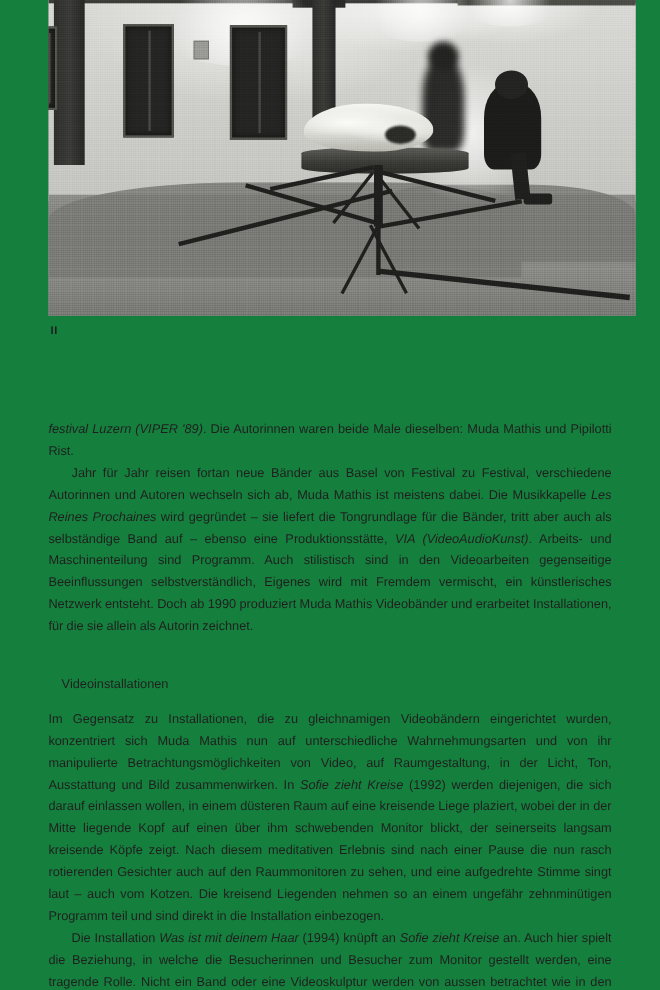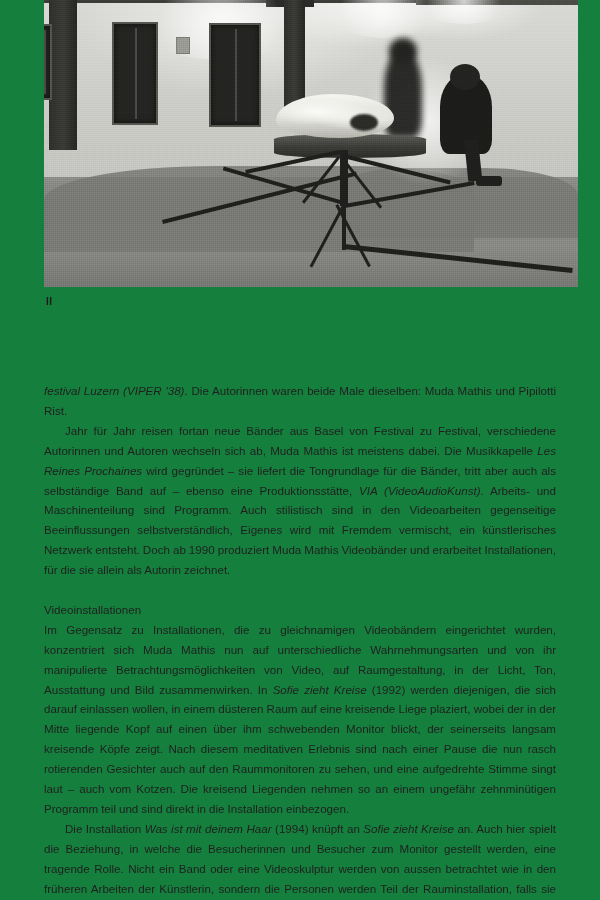--- a/index.html
+++ b/index.html
@@ -151,21 +151,21 @@
     color: #1f1f1f;
     text-align: justify;
     -webkit-hyphens: none;
     hyphens: none;
     word-spacing: -0.2px;
   }
   .para.indent { text-indent: 21px; }
   .para em { font-style: italic; }
   .gap { height: 19.9px; }
   .heading {
-    margin: 0;
+    margin: 12px;
     font-size: 11.6px;
     line-height: 19.9px;
     font-weight: normal;
     color: #1f1f1f;
   }
   .clip {
     position: absolute;
     left: 0; right: 0; top: 0;
     height: 519px;
     overflow: hidden;
@@ -228,21 +228,21 @@
 
       <div class="grain"></div>
     </div>
 
     <div class="fig-caption">II</div>
   </div>
 
   <div class="textcol">
     <div class="clip">
 
-      <p class="para"><em>festival Luzern (VIPER '38)</em><span>. Die Autorinnen waren beide Male dieselben: Muda Mathis und Pipilotti Rist.</span></p>
+      <p class="para"><em>festival Luzern (VIPER '89)</em><span>. Die Autorinnen waren beide Male dieselben: Muda Mathis und Pipilotti Rist.</span></p>
 
       <p class="para indent"><span>Jahr für Jahr reisen fortan neue Bänder aus Basel von Festival zu Festival, verschiedene Autorinnen und Autoren wechseln sich ab, Muda Mathis ist meistens dabei. Die Musikkapelle </span><em>Les Reines Prochaines</em><span> wird gegründet – sie liefert die Tongrundlage für die Bänder, tritt aber auch als selbständige Band auf – ebenso eine Produktionsstätte, </span><em>VIA (VideoAudioKunst)</em><span>. Arbeits- und Maschinenteilung sind Programm. Auch stilistisch sind in den Videoarbeiten gegenseitige Beeinflussungen selbstverständlich, Eigenes wird mit Fremdem vermischt, ein künstlerisches Netzwerk entsteht. Doch ab 1990 produziert Muda Mathis Videobänder und erarbeitet Installationen, für die sie allein als Autorin zeichnet.</span></p>
 
       <div class="gap"></div>
 
       <h2 class="heading">Videoinstallationen</h2>
 
       <p class="para"><span>Im Gegensatz zu Installationen, die zu gleichnamigen Videobändern eingerichtet wurden, konzentriert sich Muda Mathis nun auf unterschiedliche Wahrnehmungsarten und von ihr manipulierte Betrachtungsmöglichkeiten von Video, auf Raumgestaltung, in der Licht, Ton, Ausstattung und Bild zusammenwirken. In </span><em>Sofie zieht Kreise</em><span> (1992) werden diejenigen, die sich darauf einlassen wollen, in einem düsteren Raum auf eine kreisende Liege plaziert, wobei der in der Mitte liegende Kopf auf einen über ihm schwebenden Monitor blickt, der seinerseits langsam kreisende Köpfe zeigt. Nach diesem meditativen Erlebnis sind nach einer Pause die nun rasch rotierenden Gesichter auch auf den Raummonitoren zu sehen, und eine aufgedrehte Stimme singt laut – auch vom Kotzen. Die kreisend Liegenden nehmen so an einem ungefähr zehnminütigen Programm teil und sind direkt in die Installation einbezogen.</span></p>
 
       <p class="para indent"><span>Die Installation </span><em>Was ist mit deinem Haar</em><span> (1994) knüpft an </span><em>Sofie zieht Kreise</em><span> an. Auch hier spielt die Beziehung, in welche die Besucherinnen und Besucher zum Monitor gestellt werden, eine tragende Rolle. Nicht ein Band oder eine Videoskulptur werden von aussen betrachtet wie in den früheren Arbeiten der Künstlerin, sondern die Personen werden Teil der Rauminstallation, falls sie sich auf eine der angebotenen Pritschen legen. Einzig so eröffnet sich ihnen die Möglichkeit, die Videobänder betrachten zu können. Die Eintretenden sehen einen Raum, in dem Menschen auf verschieden hohen Pritschen liegend mit Monitoren korrespondieren, den</span></p>

